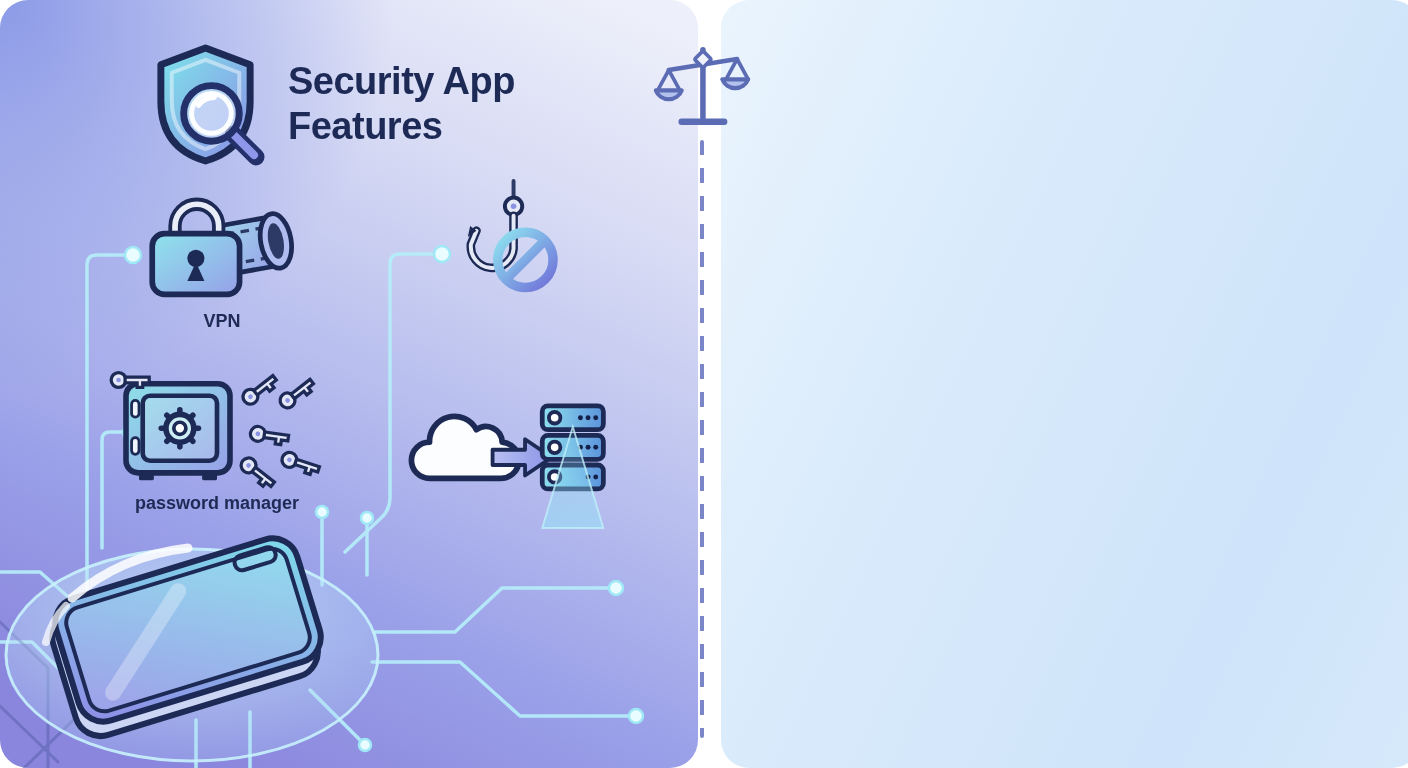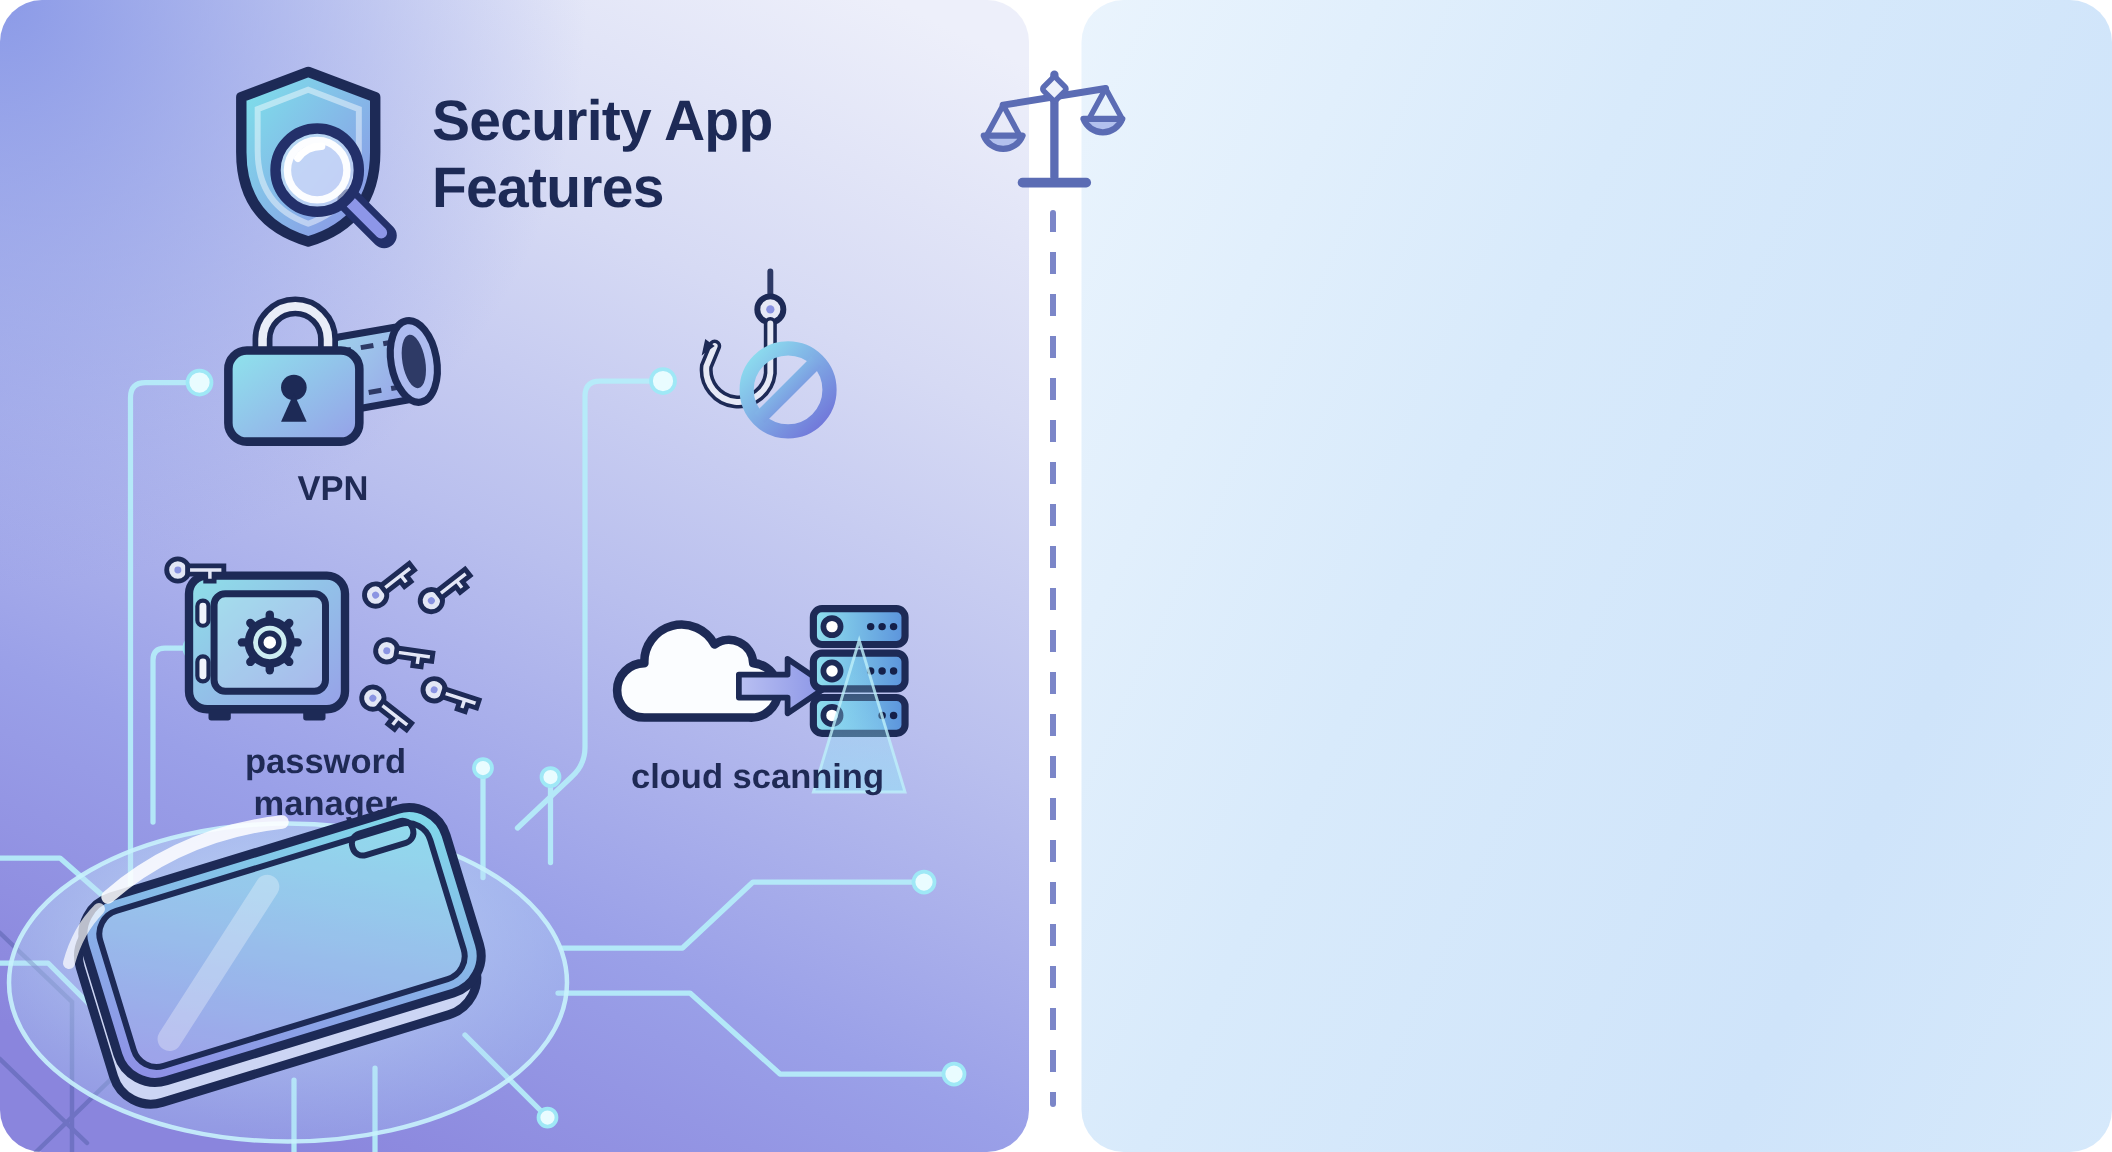--- a/index.html
+++ b/index.html
@@ -1,42 +1,42 @@
 <!DOCTYPE html>
 <html><head>
 <meta charset="utf-8">
 <style>
   html,body{margin:0;padding:0;background:#ffffff;}
   .stage{position:relative;width:1408px;height:768px;overflow:hidden;background:#ffffff;
          font-family:"Liberation Sans",sans-serif;}
   svg{overflow:visible;display:block;}
 
   
-  .panel{position:absolute;top:0;height:768px;}
+  .panel{position:absolute;top:0;height:768px;padding-left:12px;}
   .panel-left{left:0;width:686px;border-radius:28px;
     background:
       radial-gradient(circle at 0% 0%, rgba(132,148,230,.9) 0%, rgba(132,148,230,0) 38%),
       linear-gradient(205deg,#edeffa 4%,#d6daf4 26%,#b9bfee 48%,#9aa0e8 70%,#8a85dd 92%);}
   .panel-right{left:721px;width:687px;border-radius:28px;
     background:linear-gradient(115deg,#eaf4fd 0%,#d8eafb 38%,#cfe4fa 75%,#d6e9fb 100%);}
 
   
   .hdr{position:absolute;display:flex;align-items:center;gap:24px;z-index:3;}
   .hdr-left{left:148px;top:34px;}
   .title{font-weight:800;font-size:38px;line-height:1.16;color:#1d2a56;letter-spacing:-.5px;}
   .title-left{max-width:270px;}
 
   
   .scales{position:absolute;left:654px;top:36px;z-index:3;}
   .dash-line{position:absolute;left:700px;top:140px;width:4px;height:598px;border-radius:2px;
     background:repeating-linear-gradient(to bottom,#7b86c8 0 15px,transparent 15px 28px);z-index:3;}
 
   
   .feature{position:absolute;display:flex;flex-direction:column;align-items:center;z-index:2;}
-  .f-label{font-weight:600;font-size:23px;line-height:1.22;color:#1f2a55;text-align:center;margin-top:9px;}
+  .f-label{font-weight:600;font-size:18px;line-height:1.22;color:#1f2a55;text-align:center;margin-top:9px;}
   .f-vpn{left:122px;top:190px;width:200px;}
   .f-phish{left:405px;top:181px;width:210px;}
   .f-pass{left:112px;top:380px;width:210px;}
   .f-pass .f-label{max-width:175px;}
   .f-cloud{left:395px;top:394px;width:220px;}
 
   
   .circuit-art{position:absolute;left:0;top:0;z-index:1;pointer-events:none;}
 </style>
 </head>
@@ -256,21 +256,20 @@
               <circle cx="206" cy="24.5" r="2.6"></circle>
             <circle cx="190" cy="55.5" r="2.6"></circle>
               <circle cx="198" cy="55.5" r="2.6"></circle>
               <circle cx="206" cy="55.5" r="2.6"></circle>
             <circle cx="198" cy="86.5" r="2.6"></circle>
               <circle cx="206" cy="86.5" r="2.6"></circle>
           </g>
         </g>
         <path d="M182,34 L150,140 H214 Z" fill="url(#gBeam)" stroke="rgba(190,240,250,.8)" stroke-width="2"></path>
       </svg>
-      <div class="f-label">cloud scanning</div>
     </div>
   </section>
 
   <svg class="scales" width="96" height="94" viewBox="0 0 104 100">
     <g stroke="#5b6cb4" fill="none" stroke-linecap="round">
       <line x1="53" y1="14" x2="53" y2="88" stroke-width="6"></line>
       <line x1="30" y1="92" x2="76" y2="92" stroke-width="7"></line>
       <line x1="16" y1="36" x2="90" y2="24" stroke-width="5"></line>
       <path d="M16,36 L4,58 M16,36 L28,58" stroke-width="4"></path>
       <path d="M90,24 L78,46 M90,24 L102,46" stroke-width="4"></path>

